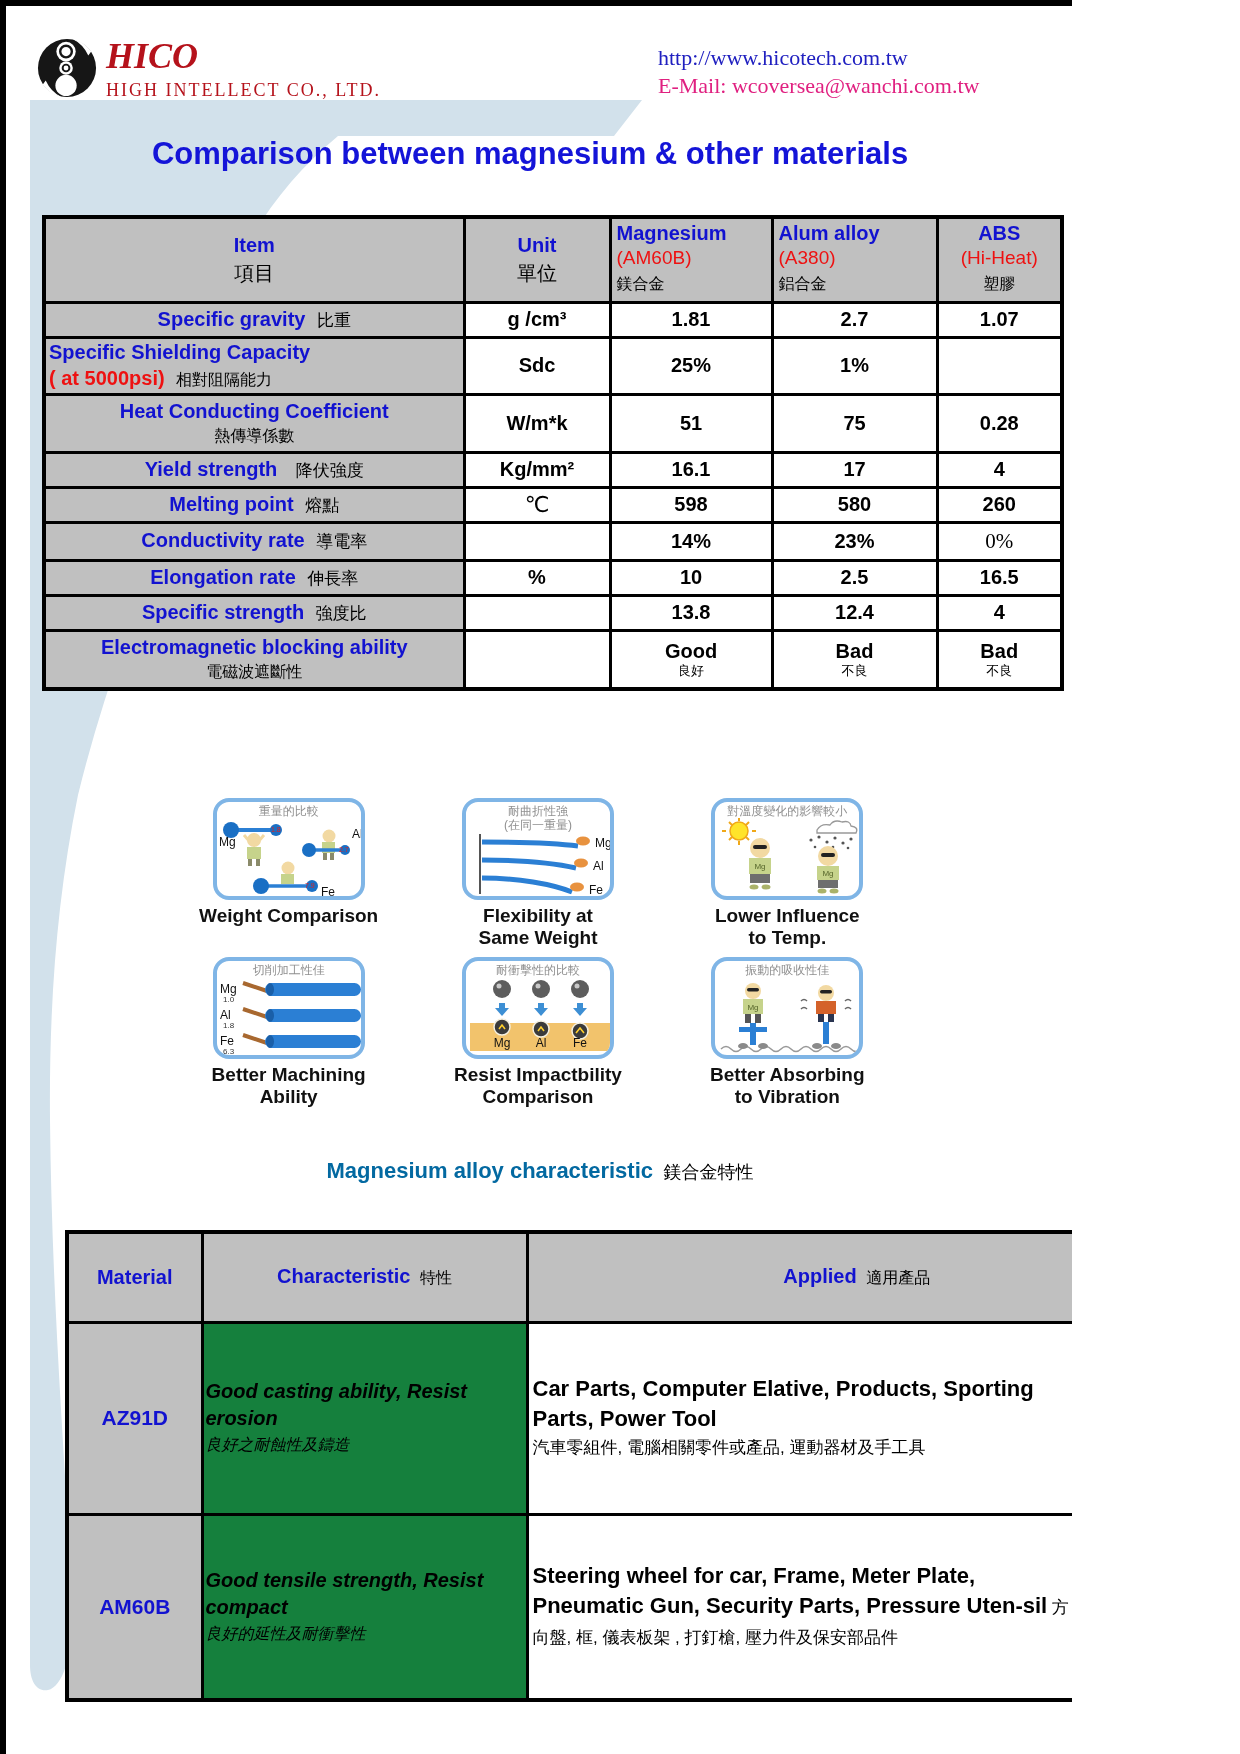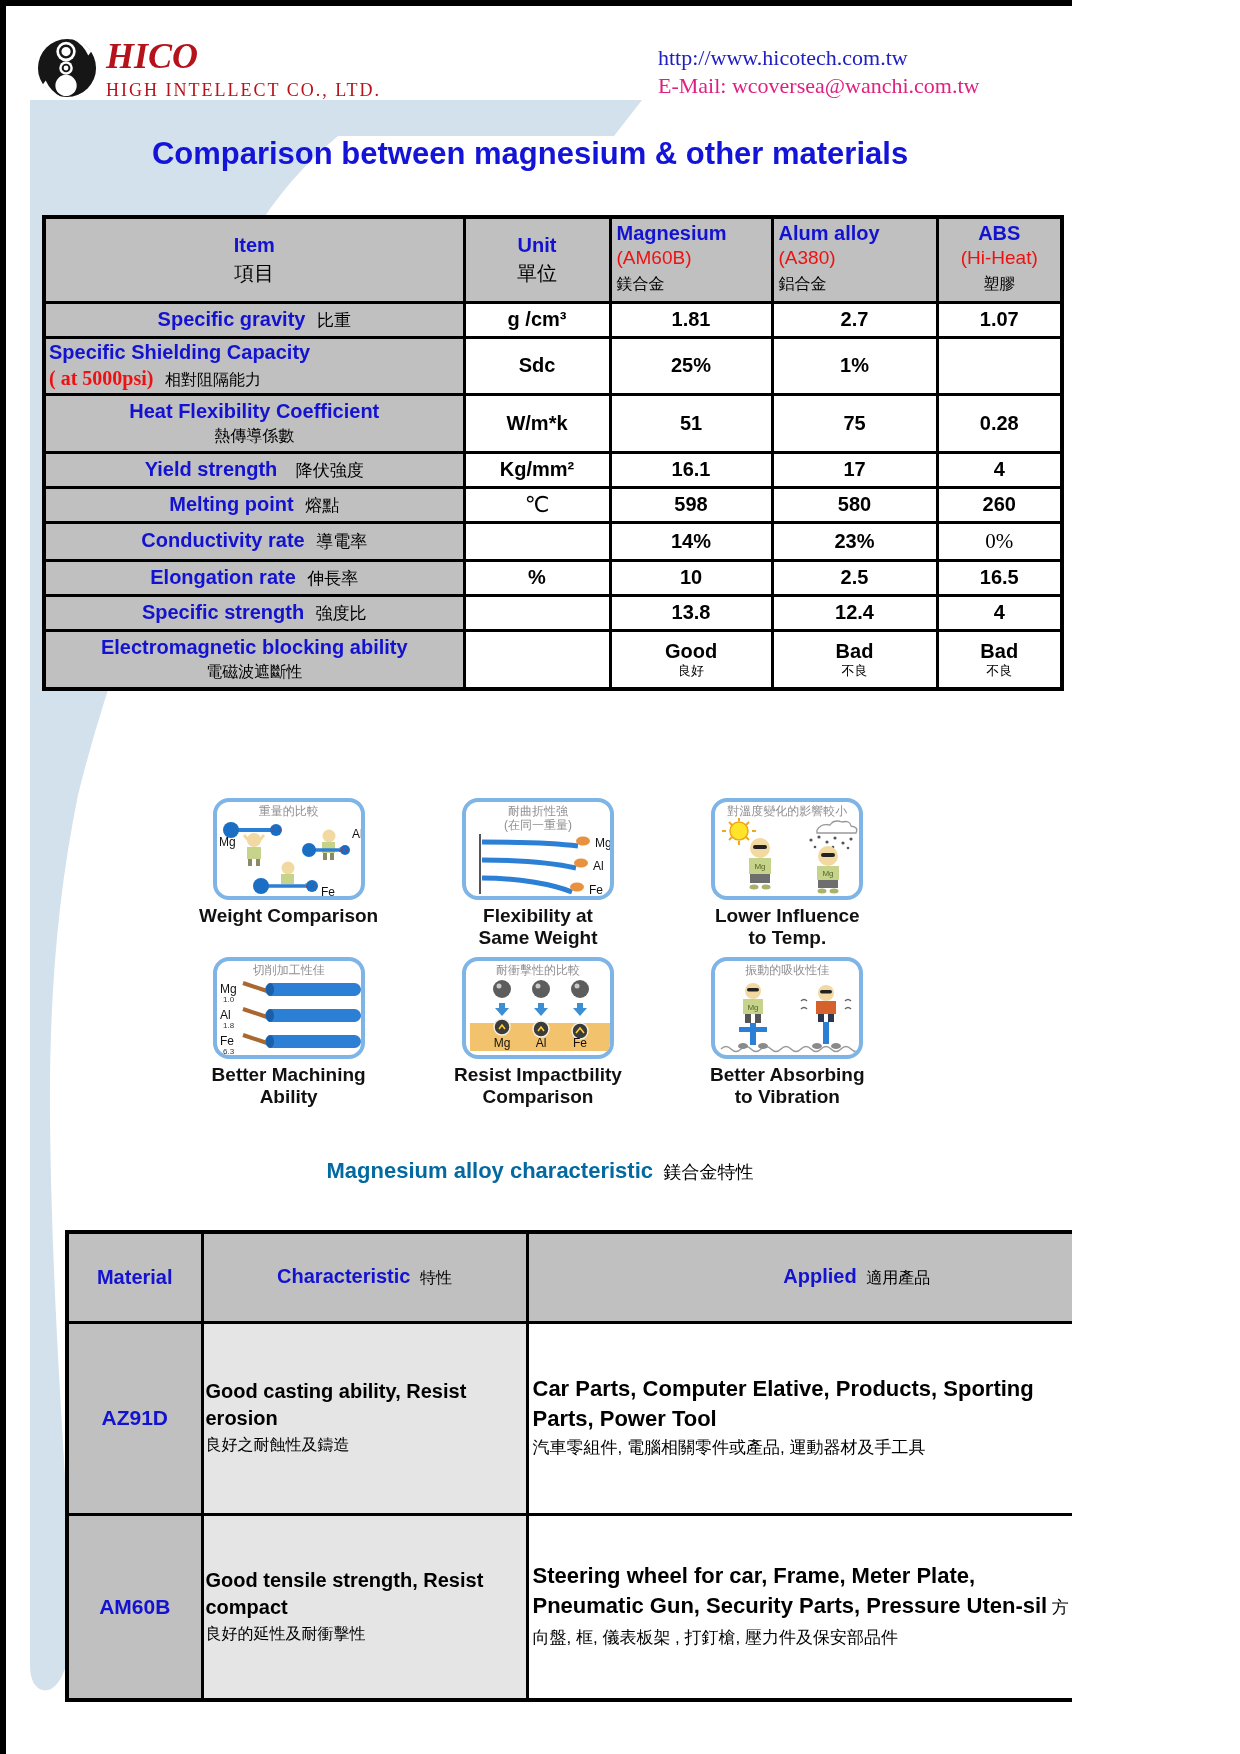--- a/index.html
+++ b/index.html
@@ -40,21 +40,21 @@
   .m-name{font-size:20px;font-weight:bold;color:#1212d0;line-height:24px;text-align:left;padding-left:3px;}
   .m-grade{font-size:19px;font-weight:normal;color:#ee1111;line-height:25px;text-align:left;padding-left:3px;}
   .m-zh{font-size:16px;font-weight:normal;color:#000;line-height:28px;text-align:left;padding-left:3px;}
   th.center .m-name,th.center .m-grade,th.center .m-zh{text-align:center;padding-left:0;}
   td.item{text-align:center;vertical-align:middle;}
   td.item .en{font-size:20px;font-weight:bold;color:#1212d0;}
   td.item .zh{font-size:17px;color:#000;margin-left:7px;}
   td.item .zh.gap{margin-left:14px;}
   td.item.left2{text-align:left;padding-left:3px;}
   td.item .line{display:block;line-height:27px;}
-  td.item .red{color:#ee1111;font-weight:bold;font-size:20px;font-family:Liberation Serif, serif;}
+  td.item .red{color:#ee1111;font-weight:bold;font-size:20px;}
   td.item .zh-line{display:block;font-size:16px;color:#000;line-height:24px;font-weight:normal;}
   td.item .en-line{display:block;font-size:20px;font-weight:bold;color:#1212d0;line-height:26px;}
   td.unit,td.val{text-align:center;vertical-align:middle;font-size:20px;font-weight:bold;color:#000;}
   td.val .vsub{font-size:13px;font-weight:normal;line-height:16px;}
   td.val .v{line-height:24px;}
   td.val.serif{font-family:"Liberation Serif","DejaVu Serif",serif;font-weight:normal;font-size:21px;}
   td.unit.celsius{font-weight:normal;font-size:22px;}
 
   
   .cards{position:absolute;left:168px;top:798px;width:740px;display:grid;
@@ -74,21 +74,21 @@
   .sec-title{position:absolute;left:0;top:1158px;width:1080px;text-align:center;}
   .sec-title .en{font-size:22px;font-weight:bold;color:#0369a1;}
   .sec-title .zh{font-size:18px;color:#000;margin-left:6px;}
 
   table.btable{position:absolute;left:65px;top:1230px;width:1120px;border-collapse:collapse;
                table-layout:fixed;border:4px solid #000;}
   table.btable th,table.btable td{border:3px solid #000;overflow:hidden;}
   .bh-en{font-size:20px;font-weight:bold;color:#1212d0;}
   .bh-zh{font-size:16px;font-weight:normal;color:#000;margin-left:5px;}
   td.mat-cell{text-align:center;vertical-align:middle;font-size:21px;font-weight:bold;color:#1212d0;}
-  td.char-cell{vertical-align:middle;padding:18px 2px;background:#e5e5e5;}
+  td.char-cell{vertical-align:middle;padding:18px 2px;background:#15803d;font-style:italic;}
   td.char-cell .cen{font-size:20px;font-weight:bold;color:#000;line-height:27px;display:block;}
   td.char-cell .czh{font-size:16px;color:#000;line-height:26px;display:block;}
   td.app-cell{vertical-align:middle;padding:2px 100px 2px 4px;background:#fff;}
   td.app-cell .aen{font-size:22px;font-weight:bold;color:#000;line-height:30px;}
   td.app-cell .azh{font-size:17px;color:#000;line-height:30px;font-weight:normal;}
   td.app-cell .azh-block{display:block;font-size:17px;line-height:28px;}
 </style>
 </head>
 <body>
 
@@ -188,21 +188,21 @@
           <span class="zh" style="font-size:16px">相對阻隔能力</span></span>
         </td>
         <td class="unit bg-white">Sdc</td>
         <td class="val bg-white">25%</td>
         <td class="val bg-white">1%</td>
         <td class="val bg-white"></td>
       </tr>
 
       <tr style="height:58px">
         <td class="item bg-gray">
-          <span class="en-line">Heat Flexibility Coefficient</span>
+          <span class="en-line">Heat Conducting Coefficient</span>
           <span class="zh-line">熱傳導係數</span>
         </td>
         <td class="unit bg-white">W/m*k</td>
         <td class="val bg-white">51</td>
         <td class="val bg-white">75</td>
         <td class="val bg-white">0.28</td>
       </tr>
 
       <tr style="height:35px">
         <td class="item bg-gray">

